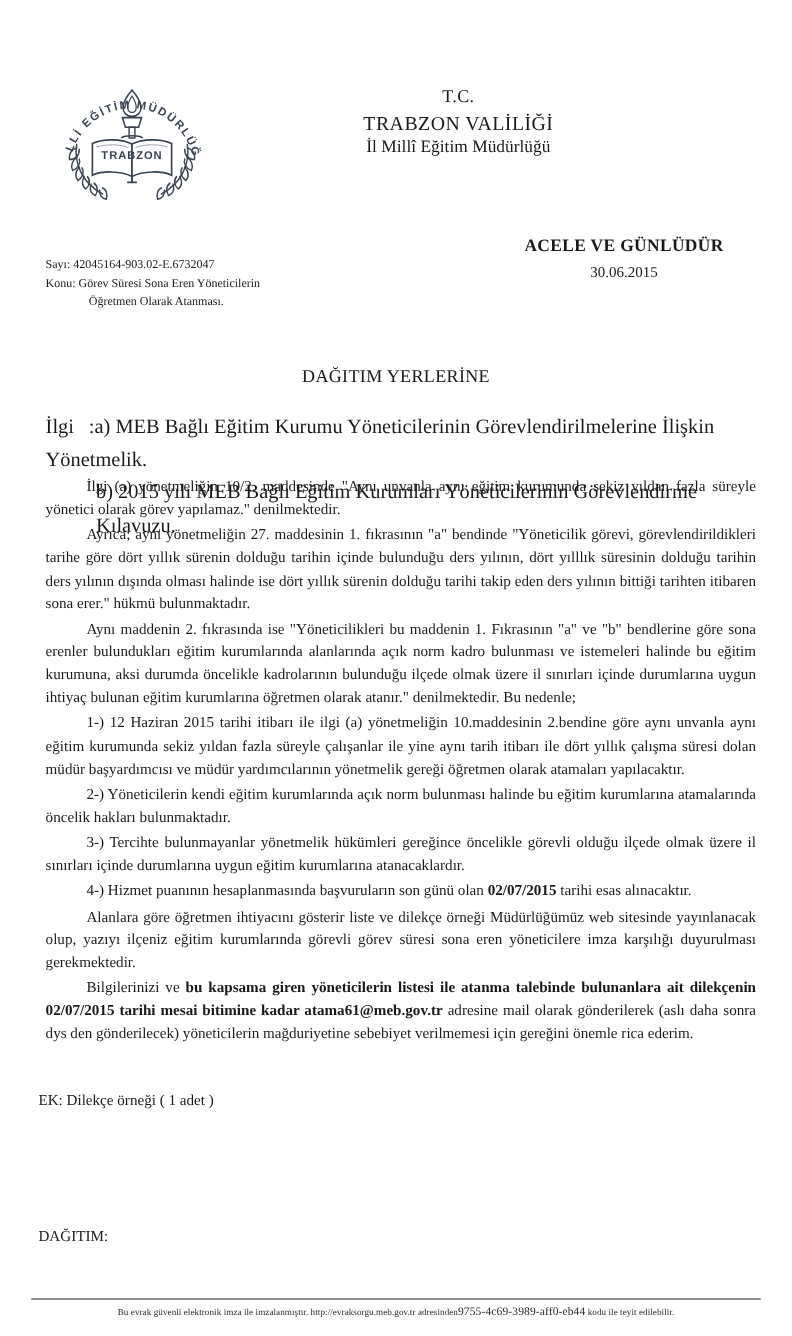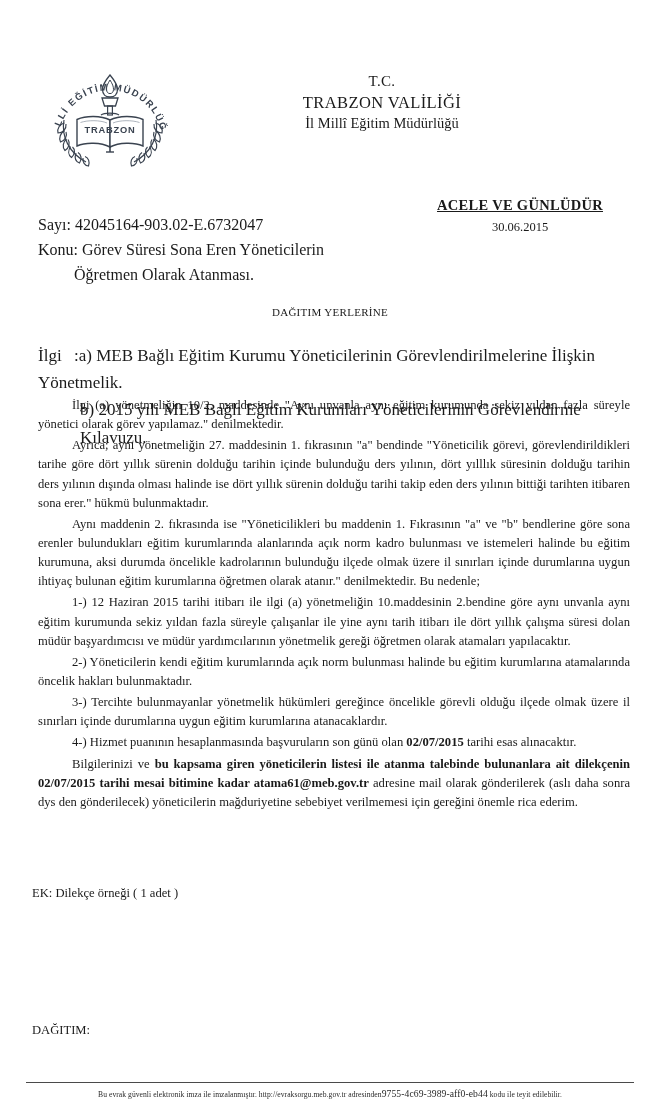--- a/index.html
+++ b/index.html
@@ -47,58 +47,57 @@
   }
   .org-tc { font-size: 15px; letter-spacing: 0.3px; }
   .org-name { font-size: 16.5px; letter-spacing: 0.4px; }
   .org-sub { font-size: 14.5px; }
 
   
   .meta {
     position: absolute;
     left: 38px;
     top: 213px;
-    font-size: 16px;
+    font-size: 10px;
     line-height: 1.55;
     white-space: nowrap;
   }
   .meta-row { display: block; }
   .meta-label { display: inline-block; }
   .meta-indent { display: inline-block; width: 36px; }
 
   .urgent-block {
     position: absolute;
     right: 30px;
     top: 196px;
     text-align: center;
     width: 220px;
   }
   .urgent {
     font-size: 14.5px;
     font-weight: bold;
-    text-decoration: underline;
     letter-spacing: 0.3px;
     display: inline-block;
   }
   .doc-date {
     font-size: 12.5px;
     margin-top: 6px;
     display: block;
     text-align: center;
     width: 100%;
   }
 
   
   .dagitim-head {
     position: absolute;
     top: 306px;
     left: 0;
     width: 660px;
     text-align: center;
-    font-size: 11px;
+    font-size: 15px;
     letter-spacing: 0.3px;
   }
 
   
   .ilgi {
     position: absolute;
     left: 38px;
     top: 342px;
     width: 590px;
     font-size: 17px;
@@ -131,21 +130,21 @@
     width: 210px;
     text-align: center;
     font-size: 12.6px;
     line-height: 1.48;
   }
 
   
   .ek-block {
     position: absolute;
     left: 32px;
-    top: 884px;
+    top: 908px;
     font-size: 12.6px;
     line-height: 1.5;
   }
   .dagitim-block {
     position: absolute;
     left: 32px;
     top: 1020px;
     font-size: 12.6px;
     line-height: 1.6;
   }
@@ -265,20 +264,21 @@
   </div>
 
   <div class="body-text">
     <p>İlgi (a) yönetmeliğin 10/2. maddesinde "Aynı unvanla aynı eğitim kurumunda sekiz yıldan fazla süreyle yönetici olarak görev yapılamaz." denilmektedir.</p>
     <p>Ayrıca; aynı yönetmeliğin 27. maddesinin 1. fıkrasının "a" bendinde "Yöneticilik görevi, görevlendirildikleri tarihe göre dört yıllık sürenin dolduğu tarihin içinde bulunduğu ders yılının, dört yılllık süresinin dolduğu tarihin ders yılının dışında olması halinde ise dört yıllık sürenin dolduğu tarihi takip eden ders yılının bittiği tarihten itibaren sona erer." hükmü bulunmaktadır.</p>
     <p>Aynı maddenin 2. fıkrasında ise "Yöneticilikleri bu maddenin 1. Fıkrasının "a" ve "b" bendlerine göre sona erenler bulundukları eğitim kurumlarında alanlarında açık norm kadro bulunması ve istemeleri halinde bu eğitim kurumuna, aksi durumda öncelikle kadrolarının bulunduğu ilçede olmak üzere il sınırları içinde durumlarına uygun ihtiyaç bulunan eğitim kurumlarına öğretmen olarak atanır." denilmektedir. Bu nedenle;</p>
     <p>1-) 12 Haziran 2015 tarihi itibarı ile ilgi (a) yönetmeliğin 10.maddesinin 2.bendine göre aynı unvanla aynı eğitim kurumunda sekiz yıldan fazla süreyle çalışanlar ile yine aynı tarih itibarı ile dört yıllık çalışma süresi dolan müdür başyardımcısı ve müdür yardımcılarının yönetmelik gereği öğretmen olarak atamaları yapılacaktır.</p>
     <p>2-) Yöneticilerin kendi eğitim kurumlarında açık norm bulunması halinde bu eğitim kurumlarına atamalarında öncelik hakları bulunmaktadır.</p>
     <p>3-) Tercihte bulunmayanlar yönetmelik hükümleri gereğince öncelikle görevli olduğu ilçede olmak üzere il sınırları içinde durumlarına uygun eğitim kurumlarına atanacaklardır.</p>
     <p><span>4-) Hizmet puanının hesaplanmasında başvuruların son günü olan </span><b>02/07/2015</b><span> tarihi esas alınacaktır.</span></p>
+    <p>Alanlara göre öğretmen ihtiyacını gösterir liste ve dilekçe örneği Müdürlüğümüz web sitesinde yayınlanacak olup, yazıyı ilçeniz eğitim kurumlarında görevli görev süresi sona eren yöneticilere imza karşılığı duyurulması gerekmektedir.</p>
     <p><span>Bilgilerinizi ve </span><b>bu kapsama giren yöneticilerin listesi ile atanma talebinde bulunanlara ait dilekçenin 02/07/2015 tarihi mesai bitimine kadar atama61@meb.gov.tr</b><span> adresine mail olarak gönderilerek (aslı daha sonra dys den gönderilecek) yöneticilerin mağduriyetine sebebiyet verilmemesi için gereğini önemle rica ederim.</span></p>
   </div>
 
 
   <div class="ek-block">
     <span>EK</span><span>:  Dilekçe örneği ( 1 adet )</span>
   </div>
 
   <div class="dagitim-block">
     <div>DAĞITIM:</div>

